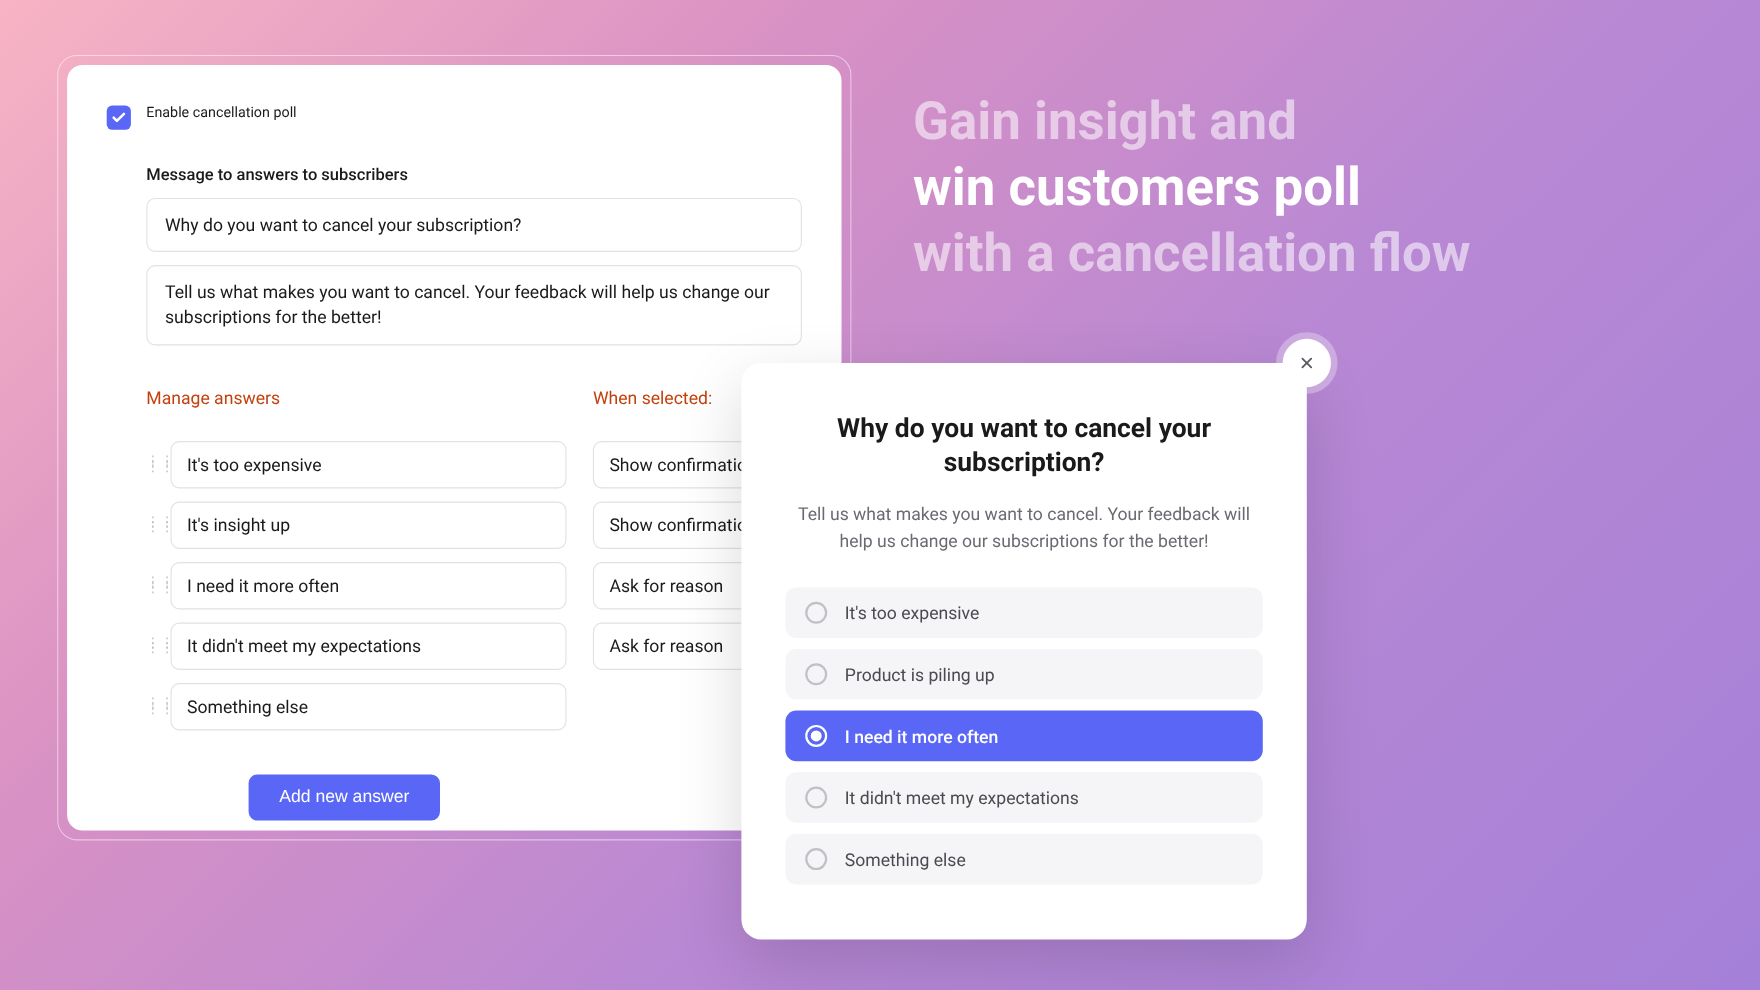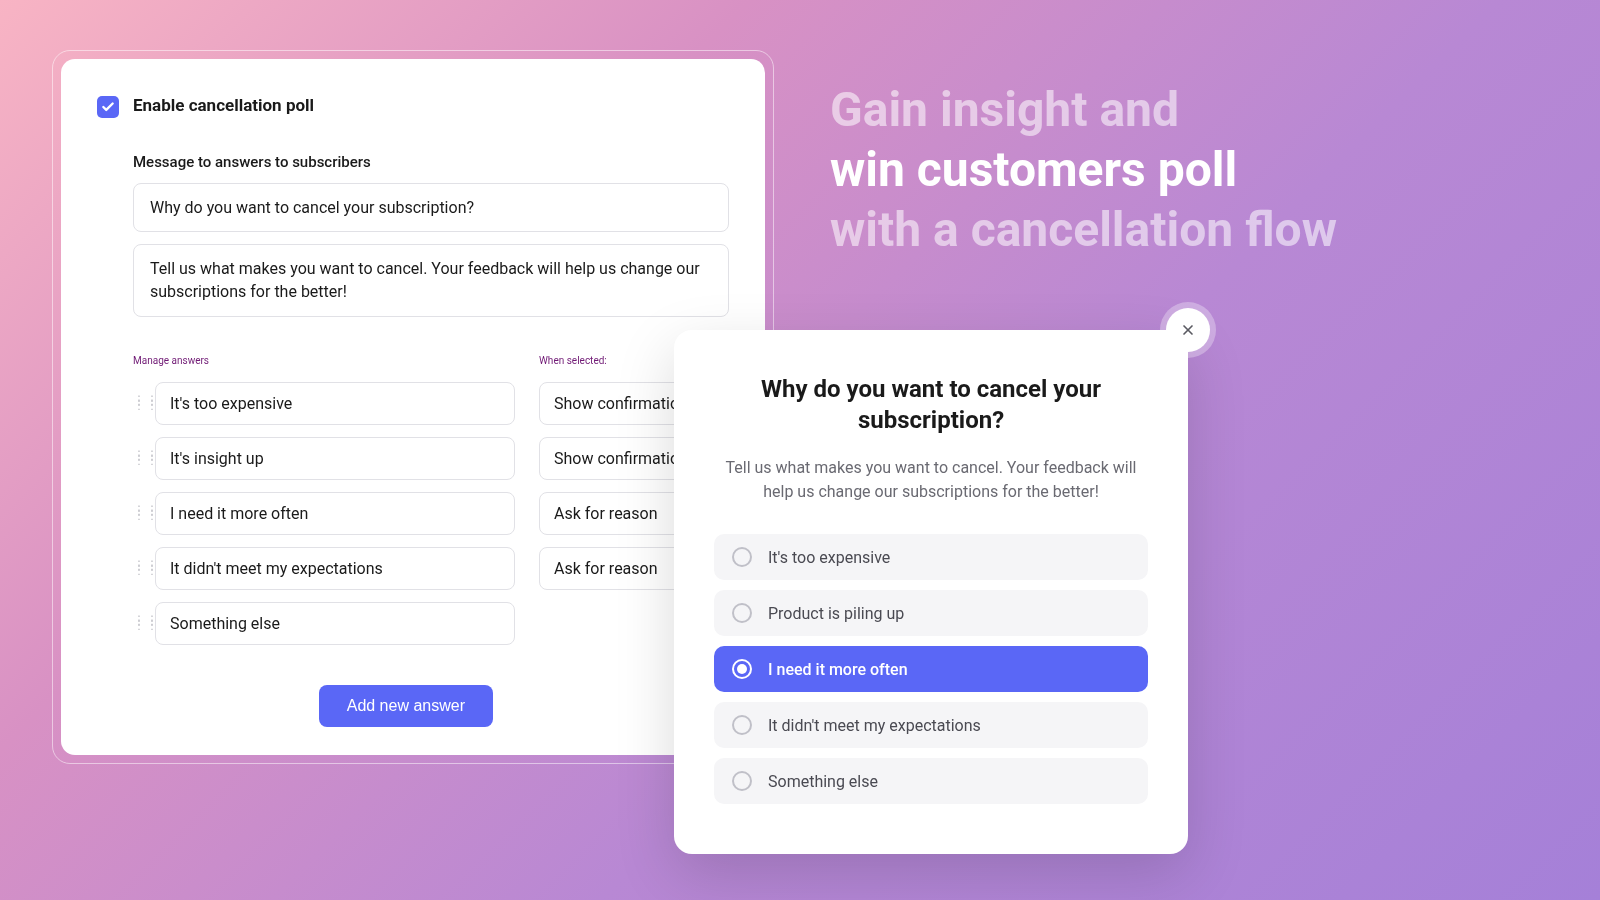--- a/index.html
+++ b/index.html
@@ -60,22 +60,22 @@
   align-items: center;
   justify-content: center;
   flex-shrink: 0;
   margin-top: 1px;
 }
 .checkbox svg { width: 14px; height: 14px; }
 .checkbox-content {
   flex: 1;
 }
 .checkbox-title {
-  font-size: 17px;
-  font-weight: 700;
+  font-size: 13px;
+  font-weight: 400;
   color: #1a1a1a;
   margin-bottom: 6px;
 }
 .checkbox-desc {
   font-size: 15px;
   color: #7a7a7a;
   line-height: 1.4;
 }
 
 .field-label {
@@ -99,23 +99,23 @@
 
 .section-row {
   display: flex;
   margin-left: 36px;
   margin-top: 38px;
   gap: 24px;
 }
 .col-left { width: 382px; }
 .col-right { flex: 1; }
 .col-header {
-  font-size: 10px;
-  color: #701a75;
-  margin-bottom: 16px;
+  font-size: 16px;
+  color: #c2410c;
+  margin-bottom: 30px;
 }
 
 .answer-row {
   display: flex;
   align-items: center;
   margin-bottom: 12px;
 }
 .drag-handle {
   width: 14px;
   color: #bfbfc5;
@@ -140,21 +140,21 @@
   border-radius: 8px;
   padding: 11px 14px;
   font-size: 16px;
   color: #1a1a1a;
   margin-bottom: 12px;
 }
 
 .add-btn-wrap {
   margin-left: 36px;
   display: flex;
-  justify-content: flex-end;
+  justify-content: center;
   margin-top: 28px;
   width: 360px;
 }
 .add-btn {
   background: #5a67f6;
   color: #fff;
   font-size: 16px;
   font-weight: 500;
   border: none;
   padding: 12px 28px;

